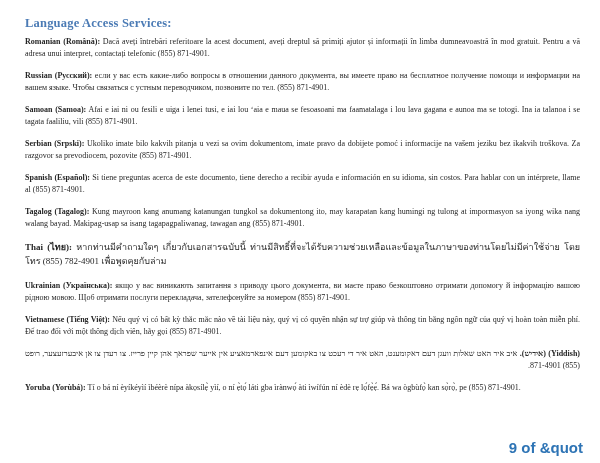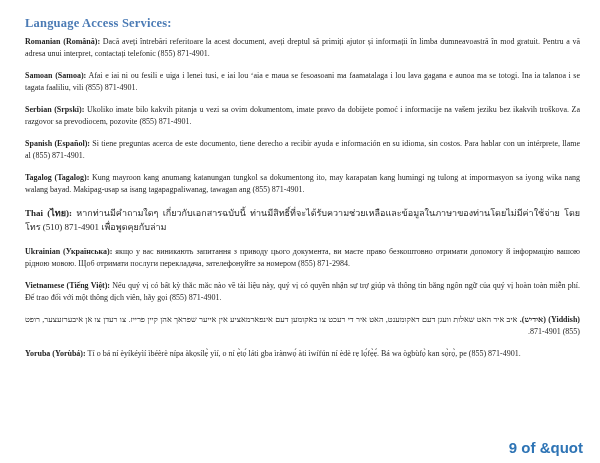--- a/index.html
+++ b/index.html
@@ -41,24 +41,25 @@
     color: #2e74b5;
   }
 </style>
 </head>
 <body>
 
 <div class="page">
   <h1 class="title">Language Access Services:</h1>
   <div id="paragraph-list">
       <p class="para" dir="ltr"><b>Romanian (Română):</b><span> Dacă aveți întrebări referitoare la acest document, aveți dreptul să primiți ajutor și informații în limba dumneavoastră în mod gratuit. Pentru a vă adresa unui interpret, contactați telefonic  (855) 871-4901.</span></p>
+      <p class="para" dir="ltr"><b>Russian (Русский):</b><span> если у вас есть какие-либо вопросы в отношении данного документа, вы имеете право на бесплатное получение помощи и информации на вашем языке. Чтобы связаться с устным переводчиком, позвоните по тел.    (855) 871-4901.</span></p>
       <p class="para" dir="ltr"><b>Samoan (Samoa):</b><span> Afai e iai ni ou fesili e uiga i lenei tusi, e iai lou ‘aia e maua se fesoasoani ma faamatalaga i lou lava gagana e aunoa ma se totogi. Ina ia talanoa i se tagata faaliliu, vili (855) 871-4901.</span></p>
       <p class="para" dir="ltr"><b>Serbian (Srpski):</b><span> Ukoliko imate bilo kakvih pitanja u vezi sa ovim dokumentom, imate pravo da dobijete pomoć i informacije na vašem jeziku bez ikakvih troškova. Za razgovor sa prevodiocem, pozovite (855) 871-4901.</span></p>
       <p class="para" dir="ltr"><b>Spanish (Español):</b><span> Si tiene preguntas acerca de este documento, tiene derecho a recibir ayuda e información en su idioma, sin costos. Para hablar con un intérprete, llame al (855) 871-4901.</span></p>
       <p class="para" dir="ltr"><b>Tagalog (Tagalog):</b><span> Kung mayroon kang anumang katanungan tungkol sa dokumentong ito, may karapatan  kang humingi ng tulong at impormasyon sa iyong wika nang walang bayad. Makipag-usap sa isang tagapagpaliwanag, tawagan ang (855) 871-4901.</span></p>
-      <p class="para thai" dir="ltr"><b>Thai (ไทย):</b><span> หากท่านมีคำถามใดๆ เกี่ยวกับเอกสารฉบับนี้ ท่านมีสิทธิ์ที่จะได้รับความช่วยเหลือและข้อมูลในภาษาของท่านโดยไม่มีค่าใช้จ่าย โดยโทร (510) 871-4901 เพื่อพูดคุยกับล่าม</span></p>
-      <p class="para" dir="ltr"><b>Ukrainian (Українська):</b><span> якщо у вас виникають запитання з приводу цього документа, ви маєте право безкоштовно отримати допомогу й інформацію вашою рідною мовою. Щоб отримати послуги перекладача, зателефонуйте за номером (855) 871-2984.</span></p>
+      <p class="para thai" dir="ltr"><b>Thai (ไทย):</b><span> หากท่านมีคำถามใดๆ เกี่ยวกับเอกสารฉบับนี้ ท่านมีสิทธิ์ที่จะได้รับความช่วยเหลือและข้อมูลในภาษาของท่านโดยไม่มีค่าใช้จ่าย โดยโทร (855) 782-4901 เพื่อพูดคุยกับล่าม</span></p>
+      <p class="para" dir="ltr"><b>Ukrainian (Українська):</b><span> якщо у вас виникають запитання з приводу цього документа, ви маєте право безкоштовно отримати допомогу й інформацію вашою рідною мовою. Щоб отримати послуги перекладача, зателефонуйте за номером (855) 871-4901.</span></p>
       <p class="para" dir="ltr"><b>Vietnamese (Tiếng Việt):</b><span> Nếu quý vị có bất kỳ thắc mắc nào về tài liệu này, quý vị có quyền nhận sự trợ giúp và thông tin bằng ngôn ngữ của quý vị hoàn toàn miễn phí. Để trao đổi với một thông dịch viên, hãy gọi (855) 871-4901.</span></p>
       <p class="para rtl" dir="rtl"><b>(Yiddish) (אידיש).</b><span> איב איר האט שאלות וועגן דעם דאקומענט, האט איר די רעכט צו באקומען דעם אינפארמאציע אין אייער שפראך אהן קיין פרייז. צו רעדן צו אן איבערזעצער, רופט (855) 871-4901.</span></p>
       <p class="para" dir="ltr"><b>Yoruba (Yorùbá):</b><span> Tí o bá ní èyíkéyìí ìbéèrè nípa àkọsílẹ̀ yìí, o ní ẹ̀tọ́ láti gba ìrànwọ́ àti ìwífún ní èdè rẹ lọ́fẹ̀ẹ́.  Bá wa ògbùfọ̀ kan sọ̀rọ̀, pe  (855) 871-4901.</span></p>
     </div>
   <div class="page-number">9 of &amp;quot</div>
 </div>
 
 </body></html>

